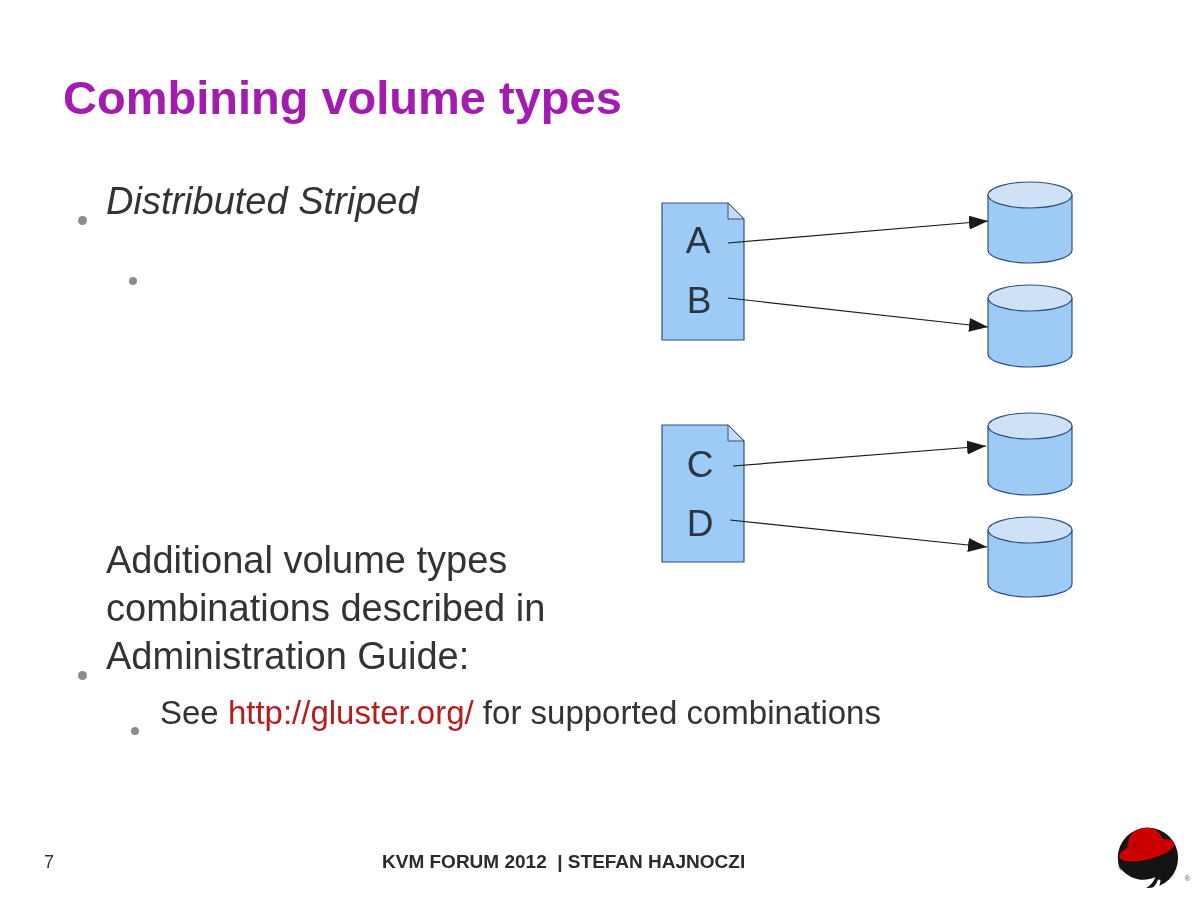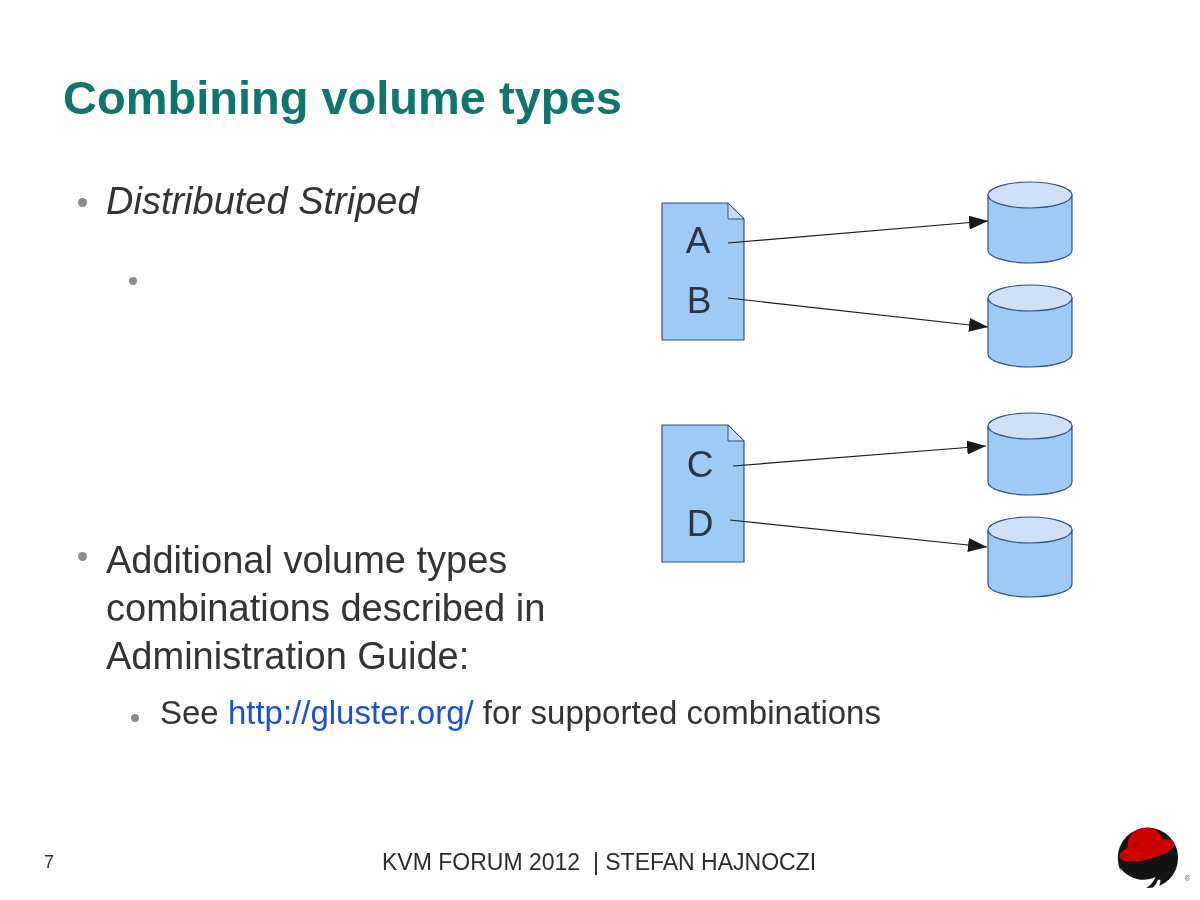--- a/index.html
+++ b/index.html
@@ -2,39 +2,39 @@
 <html><head>
 <meta charset="utf-8">
 <style>
   html,body{margin:0;padding:0}
   body{
     width:1200px;height:900px;background:#ffffff;position:relative;overflow:hidden;
     font-family:"Liberation Sans", sans-serif;color:#333333;
   }
   .title{
     position:absolute;left:63px;top:70px;margin:0;
-    font-size:47px;line-height:56px;font-weight:bold;color:#0f766e;letter-spacing:0;
+    font-size:47px;line-height:56px;font-weight:bold;color:#a21caf;letter-spacing:0;
   }
-  .row{position:absolute;display:flex;align-items:flex-start}
+  .row{position:absolute;display:flex;align-items:flex-end}
   .dot{border-radius:50%;background:#8c8c8c;flex:none}
   .d1{width:9px;height:9px;margin-right:19px}
   .d2{width:8px;height:8px}
   .t1{font-size:38px;line-height:48px;color:#333333}
   .t2{font-size:33px;line-height:44px;color:#333333}
   .pre{white-space:pre-line}
   .italic{font-style:italic}
-  a.link{color:#1d4ed8;text-decoration:none;cursor:pointer}
+  a.link{color:#b91c1c;text-decoration:none;cursor:pointer}
   .diagram{position:absolute;left:650px;top:168px}
   .diagram text{font-family:"Liberation Sans",sans-serif}
   .footer-page{
     position:absolute;left:44px;top:851px;font-size:18px;line-height:22px;color:#333333;
   }
   .footer-session{
-    position:absolute;left:382px;top:851px;font-size:23px;line-height:22px;
-    font-weight:normal;color:#2b2b2b;white-space:pre;
+    position:absolute;left:382px;top:851px;font-size:19px;line-height:22px;
+    font-weight:bold;color:#2b2b2b;white-space:pre;
   }
   .logo{position:absolute;left:1106px;top:818px}
 </style>
 </head>
 <body>
 
 <div>
 
   <h1 class="title">Combining volume types</h1>
 

